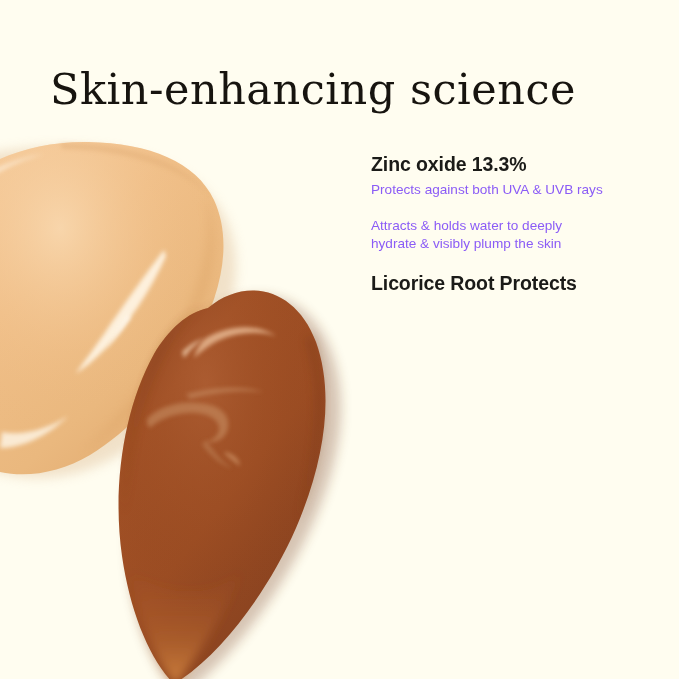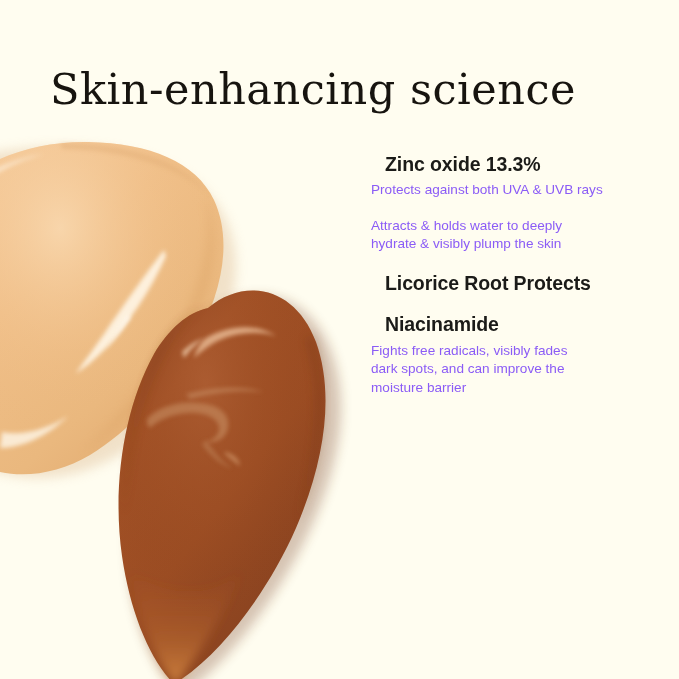--- a/index.html
+++ b/index.html
@@ -55,21 +55,21 @@
     margin-bottom: 17px;
   }
   .ingredient:last-child { margin-bottom: 0; }
   .ing-name {
     font-family: "Liberation Sans", sans-serif;
     font-size: 19.5px;
     font-weight: 700;
     color: #1b1b18;
     letter-spacing: -0.1px;
     line-height: 1.25;
-    margin: 0 0 5px 14px;
+    margin: 0 0 5px 0;
   }
   .ing-desc {
     font-family: "Liberation Sans", sans-serif;
     font-size: 13.6px;
     font-weight: 400;
     color: #8b5cf6;
     line-height: 1.36;
     margin: 0;
     white-space: pre-line;
   }
@@ -251,21 +251,15 @@
 
     <div class="ingredient">
       <p class="ing-desc">Attracts &amp; holds water to deeply
 hydrate &amp; visibly plump the skin</p>
     </div>
 
     <div class="ingredient">
       <p class="ing-name">Licorice Root Protects</p>
     </div>
 
-    <div class="ingredient">
-      <p class="ing-name">Niacinamide</p>
-      <p class="ing-desc">Fights free radicals, visibly fades
-dark spots, and can improve the
-moisture barrier</p>
-    </div>
 
   </div>
 </div>
 
 </body></html>

